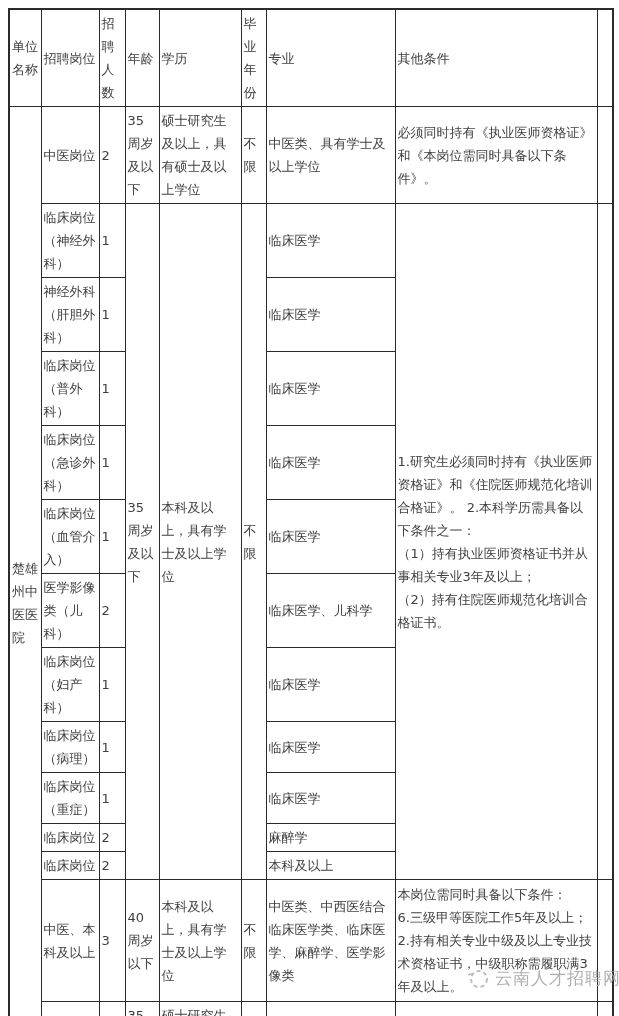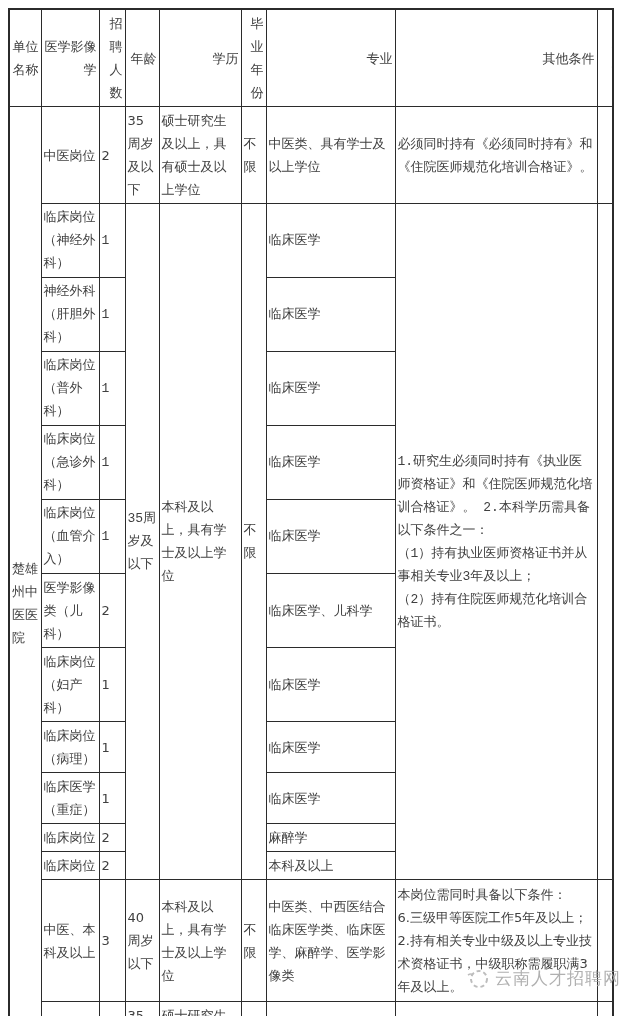--- a/index.html
+++ b/index.html
@@ -15,27 +15,27 @@
     border:2px solid #2b2b2b;
   }
   .recruit-table td,.recruit-table th{
     border:1px solid #2b2b2b;
     font-weight:normal;
     font-size:13px;line-height:23px;
     padding:2px 2px;
     vertical-align:middle;text-align:left;
     word-break:break-all;overflow:hidden;
   }
-  .recruit-table th{font-weight:normal;text-align:right;}
+  .recruit-table th{font-weight:normal;}
   .prewrap{white-space:pre-line;}
   .col-remark{padding:14px !important;}
   
   .r-header{height:93px;}
   .r0{height:76px;}
-  .r1,.r2,.r3,.r4,.r5{height:72px;font-family:Liberation Mono, monospace;}
+  .r1,.r2,.r3,.r4,.r5{height:72px;}
   .r6{height:60px;}
   .r7{height:70px;}
   .r8,.r9{height:45px;}
   .r10,.r11{height:28px;}
   .r12{height:122px;}
   .r13{height:73px;}
   
   .watermark{
     position:absolute;left:466px;top:966px;
     display:flex;align-items:center;gap:5px;
@@ -56,39 +56,39 @@
     <col style="width:34px">
       <col style="width:82px">
       <col style="width:25px">
     <col style="width:129px">
       <col style="width:202px">
       <col style="width:16px">
   </colgroup>
   <tbody>
     <tr class="r-header">
       <th>单位名称</th>
-      <th>医学影像学</th>
+      <th>招聘岗位</th>
       <th>招聘人数</th>
       <th>年龄</th>
       <th>学历</th>
       <th>毕业年份</th>
       <th>专业</th>
       <th>其他条件</th>
       <th class="col-remark">备注</th>
     </tr>
 
     <tr class="r0">
       <td rowspan="14">楚雄州中医医院</td>
       <td>中医岗位</td>
       <td>2</td>
       <td>35周岁及以下</td>
       <td>硕士研究生及以上，具有硕士及以上学位</td>
       <td>不限</td>
       <td>中医类、具有学士及以上学位</td>
-      <td>必须同时持有《必须同时持有》和《住院医师规范化培训合格证》。</td>
+      <td>必须同时持有《执业医师资格证》和《本岗位需同时具备以下条件》。</td>
       <td class="col-remark"></td>
     </tr>
 
     <tr class="r1">
       <td>临床岗位（神经外科）</td>
       <td>1</td>
       <td rowspan="11">35周岁及以下</td>
       <td rowspan="11">本科及以上，具有学士及以上学位</td>
       <td rowspan="11">不限</td>
       <td>临床医学</td>
@@ -134,21 +134,21 @@
       <td>临床医学</td>
     </tr>
 
     <tr class="r8">
       <td>临床岗位（病理）</td>
       <td>1</td>
       <td>临床医学</td>
     </tr>
 
     <tr class="r9">
-      <td>临床医学（重症）</td>
+      <td>临床岗位（重症）</td>
       <td>1</td>
       <td>临床医学</td>
     </tr>
 
     <tr class="r10">
       <td>临床岗位</td>
       <td>2</td>
       <td>麻醉学</td>
     </tr>
 

